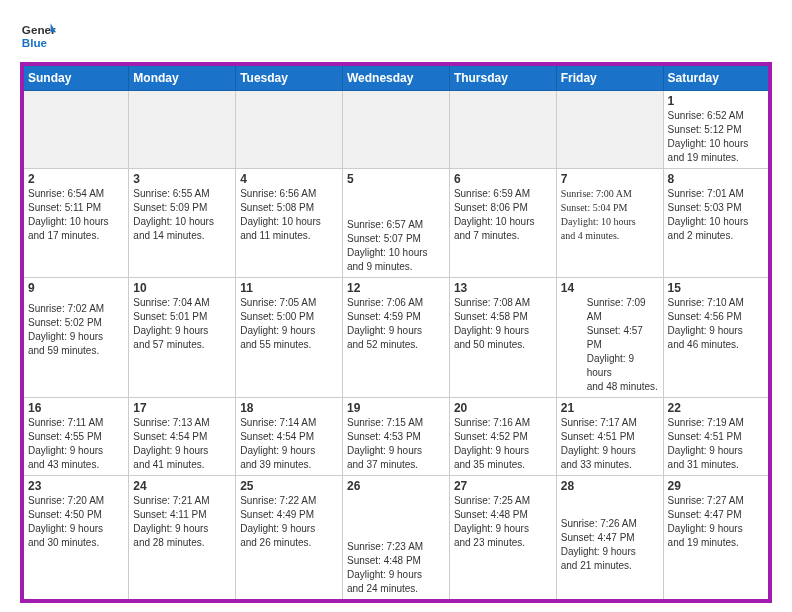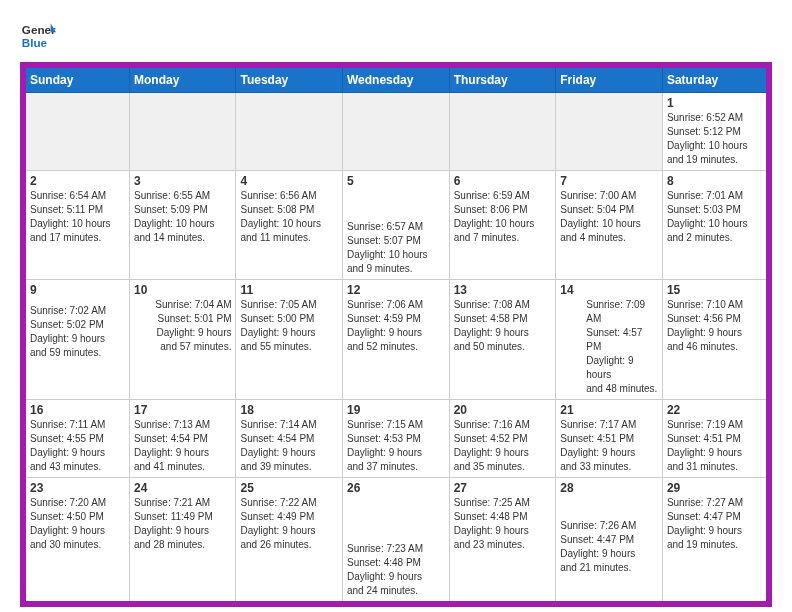--- a/index.html
+++ b/index.html
@@ -37,21 +37,21 @@
       color: #333;
       font-weight: normal;
     }
     .subtitle {
       font-size: 15px;
       color: #555;
     }
     .calendar {
       width: 100%;
       border-collapse: collapse;
-      border: 6px solid #a21caf;
+      border: 4px solid #a21caf;
     }
     .calendar th {
       background: #1a73c8;
       color: #fff;
       font-size: 12px;
       font-weight: bold;
       padding: 5px 4px;
       text-align: left;
       border: 1px solid #1560a8;
     }
@@ -158,21 +158,21 @@
           </td>
           <td>
             <span class="day-num">6</span>
             <div class="day-info" style="white-space: pre-line;">Sunrise: 6:59 AM
 Sunset: 8:06 PM
 Daylight: 10 hours
 and 7 minutes.</div>
           </td>
           <td>
             <span class="day-num">7</span>
-            <div class="day-info" style="white-space: pre-line;">Sunrise: 7:00 AM
+            <div class="day-info" style="white-space: pre-line; font-family: Liberation Serif, serif;">Sunrise: 7:00 AM
 Sunset: 5:04 PM
 Daylight: 10 hours
 and 4 minutes.</div>
           </td>
           <td>
             <span class="day-num">8</span>
             <div class="day-info" style="white-space: pre-line;">Sunrise: 7:01 AM
 Sunset: 5:03 PM
 Daylight: 10 hours
 and 2 minutes.</div>
@@ -181,21 +181,21 @@
         <tr>
           <td>
             <span class="day-num">9</span>
             <div class="day-info" style="white-space: pre-line; margin-top: 7px;">Sunrise: 7:02 AM
 Sunset: 5:02 PM
 Daylight: 9 hours
 and 59 minutes.</div>
           </td>
           <td>
             <span class="day-num">10</span>
-            <div class="day-info" style="white-space: pre-line; text-align: right;">Sunrise: 7:04 AM
+            <div class="day-info" style="white-space: pre-line;">Sunrise: 7:04 AM
 Sunset: 5:01 PM
 Daylight: 9 hours
 and 57 minutes.</div>
           </td>
           <td>
             <span class="day-num">11</span>
             <div class="day-info" style="white-space: pre-line;">Sunrise: 7:05 AM
 Sunset: 5:00 PM
 Daylight: 9 hours
 and 55 minutes.</div>
@@ -284,21 +284,21 @@
           <td>
             <span class="day-num">23</span>
             <div class="day-info" style="white-space: pre-line;">Sunrise: 7:20 AM
 Sunset: 4:50 PM
 Daylight: 9 hours
 and 30 minutes.</div>
           </td>
           <td>
             <span class="day-num">24</span>
             <div class="day-info" style="white-space: pre-line;">Sunrise: 7:21 AM
-Sunset: 11:49 PM
+Sunset: 4:11 PM
 Daylight: 9 hours
 and 28 minutes.</div>
           </td>
           <td>
             <span class="day-num">25</span>
             <div class="day-info" style="white-space: pre-line;">Sunrise: 7:22 AM
 Sunset: 4:49 PM
 Daylight: 9 hours
 and 26 minutes.</div>
           </td>

